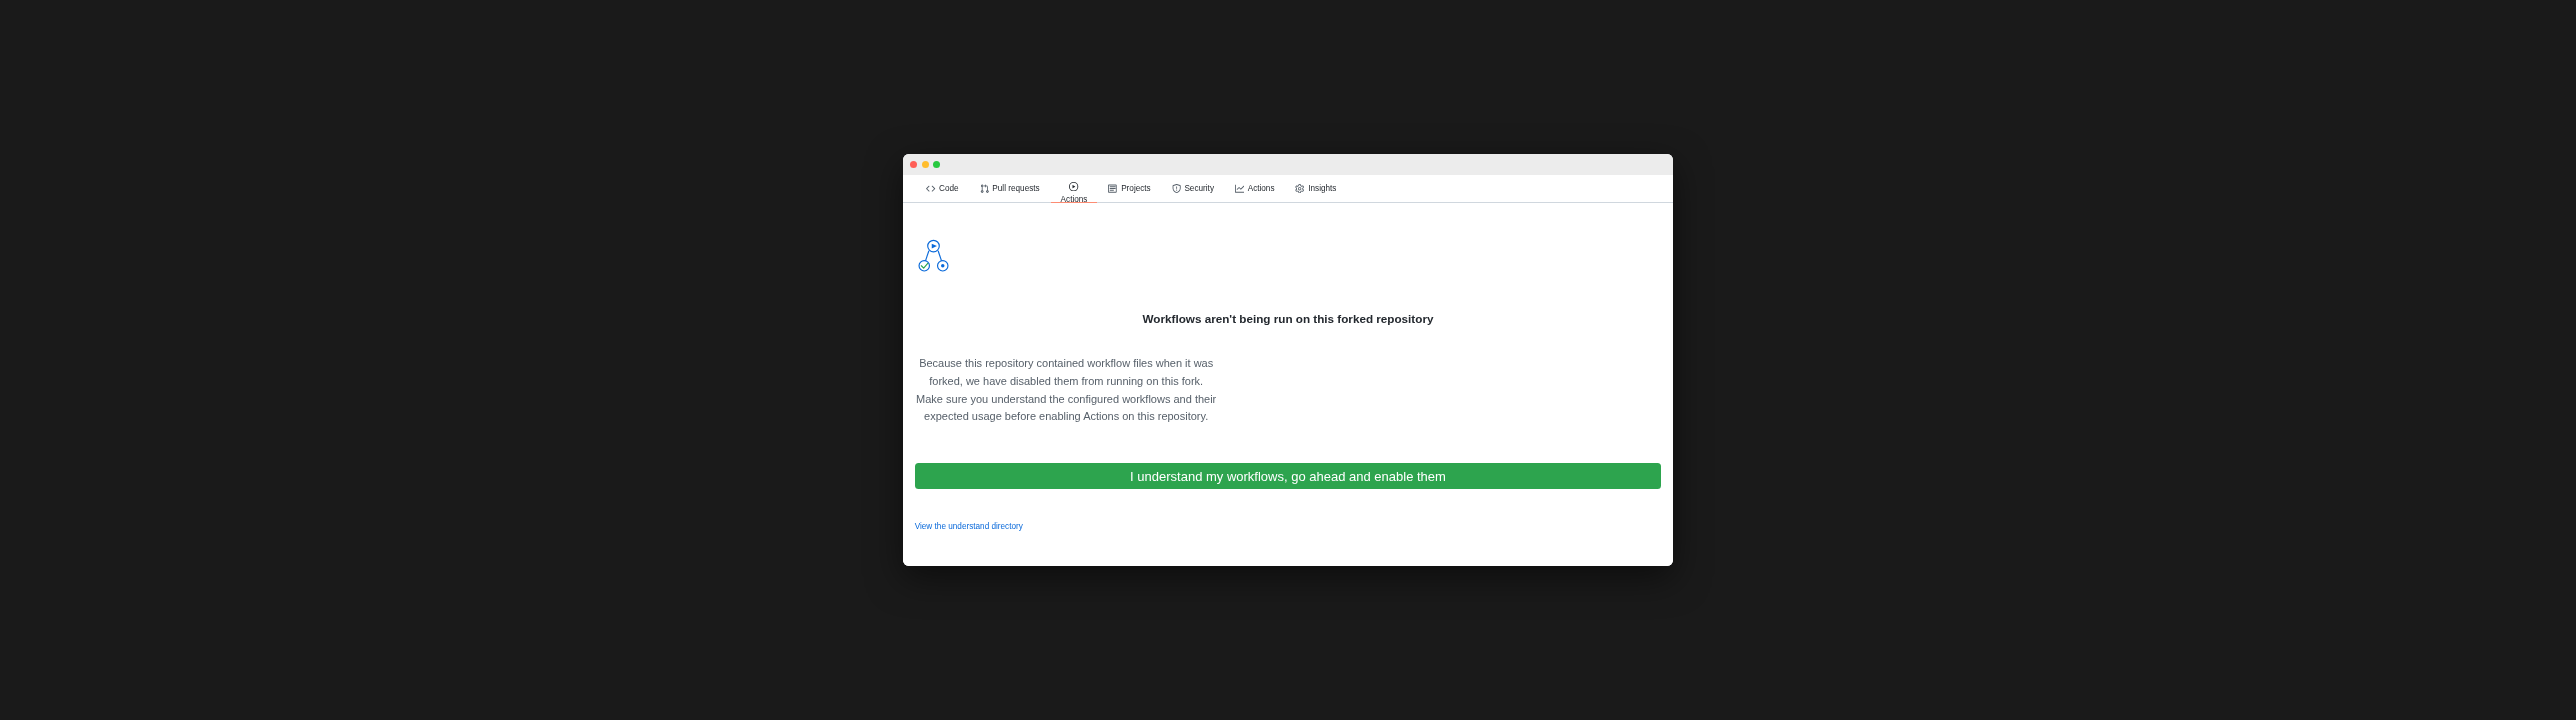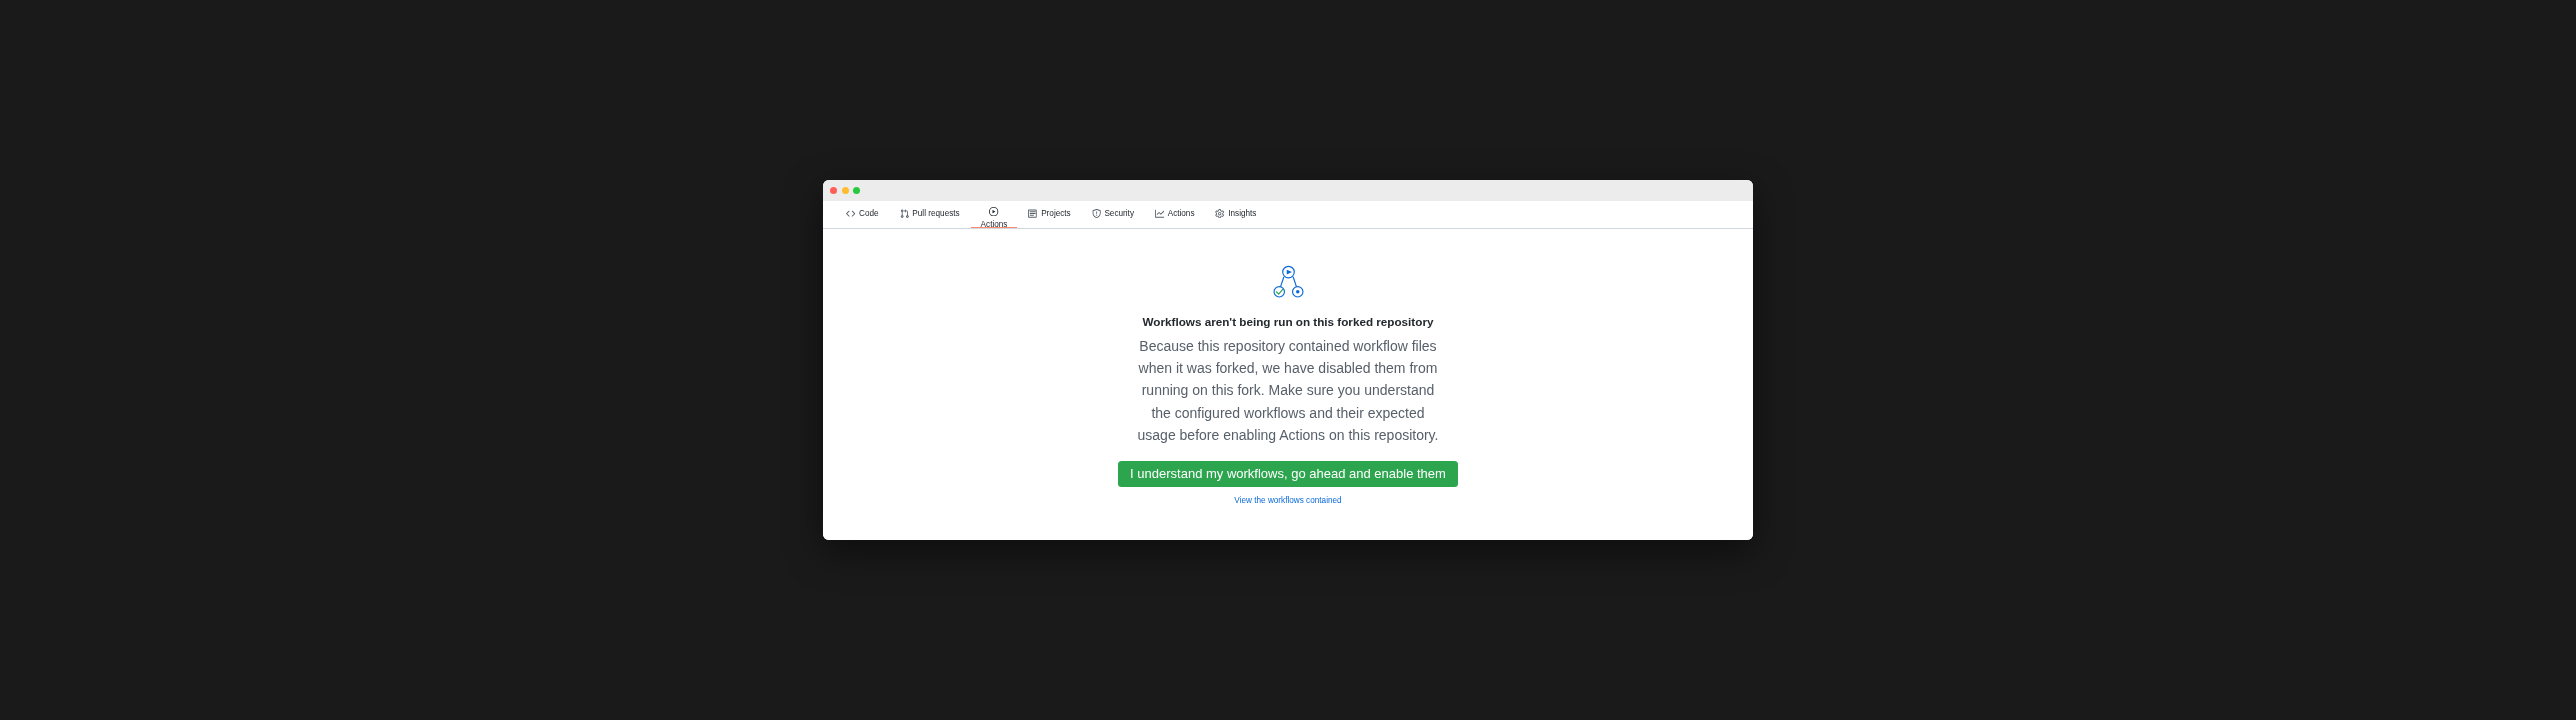--- a/index.html
+++ b/index.html
@@ -7,21 +7,21 @@
     body {
       background: #1a1a1a;
       display: flex;
       justify-content: center;
       align-items: center;
       min-height: 100vh;
       font-family: -apple-system, BlinkMacSystemFont, "Segoe UI", Helvetica, Arial, sans-serif;
     }
 
     .window {
-      width: 930px;
+      width: 770px;
       background: #f6f8fa;
       border-radius: 5.8px;
       overflow: hidden;
       box-shadow: 0 11.7px 35px rgba(0,0,0,0.5);
     }
 
     .titlebar {
       background: #ececec;
       height: 21px;
       display: flex;
@@ -79,41 +79,41 @@
 
     .nav-item.active .nav-icon {
       color: #24292f;
     }
 
     .main-content {
       background: #ffffff;
       min-height: 222px;
       display: flex;
       flex-direction: column;
-      align-items: center;
       justify-content: center;
       padding: 35px 11.7px;
+      gap: 23px;
     }
 
     .workflow-icon {
       width: 37px;
       height: 37px;
       margin-bottom: 14px;
     }
 
     .empty-title {
       font-size: 11.7px;
       font-weight: 600;
       color: #24292f;
       margin-bottom: 7px;
       text-align: center;
     }
 
     .empty-description {
-      font-size: 14px;
+      font-size: 11px;
       color: #57606a;
       text-align: center;
       max-width: 303px;
       line-height: 1.6;
       margin-bottom: 14px;
     }
 
     .enable-button {
       background: #2da44e;
       color: #ffffff;
@@ -228,16 +228,16 @@
         <circle cx="48" cy="48" r="9" stroke="#0969da" stroke-width="2" fill="white"></circle>
         <circle cx="48" cy="48" r="3" fill="#0969da"></circle>
       </svg>
     </div>
 
     <h2 class="empty-title">Workflows aren't being run on this forked repository</h2>
     <p class="empty-description">Because this repository contained workflow files when it was forked, we have disabled them from running on this fork. Make sure you understand the configured workflows and their expected usage before enabling Actions on this repository.</p>
 
     <button class="enable-button">I understand my workflows, go ahead and enable them</button>
 
-    <a class="workflows-link">View the workflows contained</a>
+    <a class="workflows-link">View the understand directory</a>
   </main>
 </div>
 
 
 </body></html>

